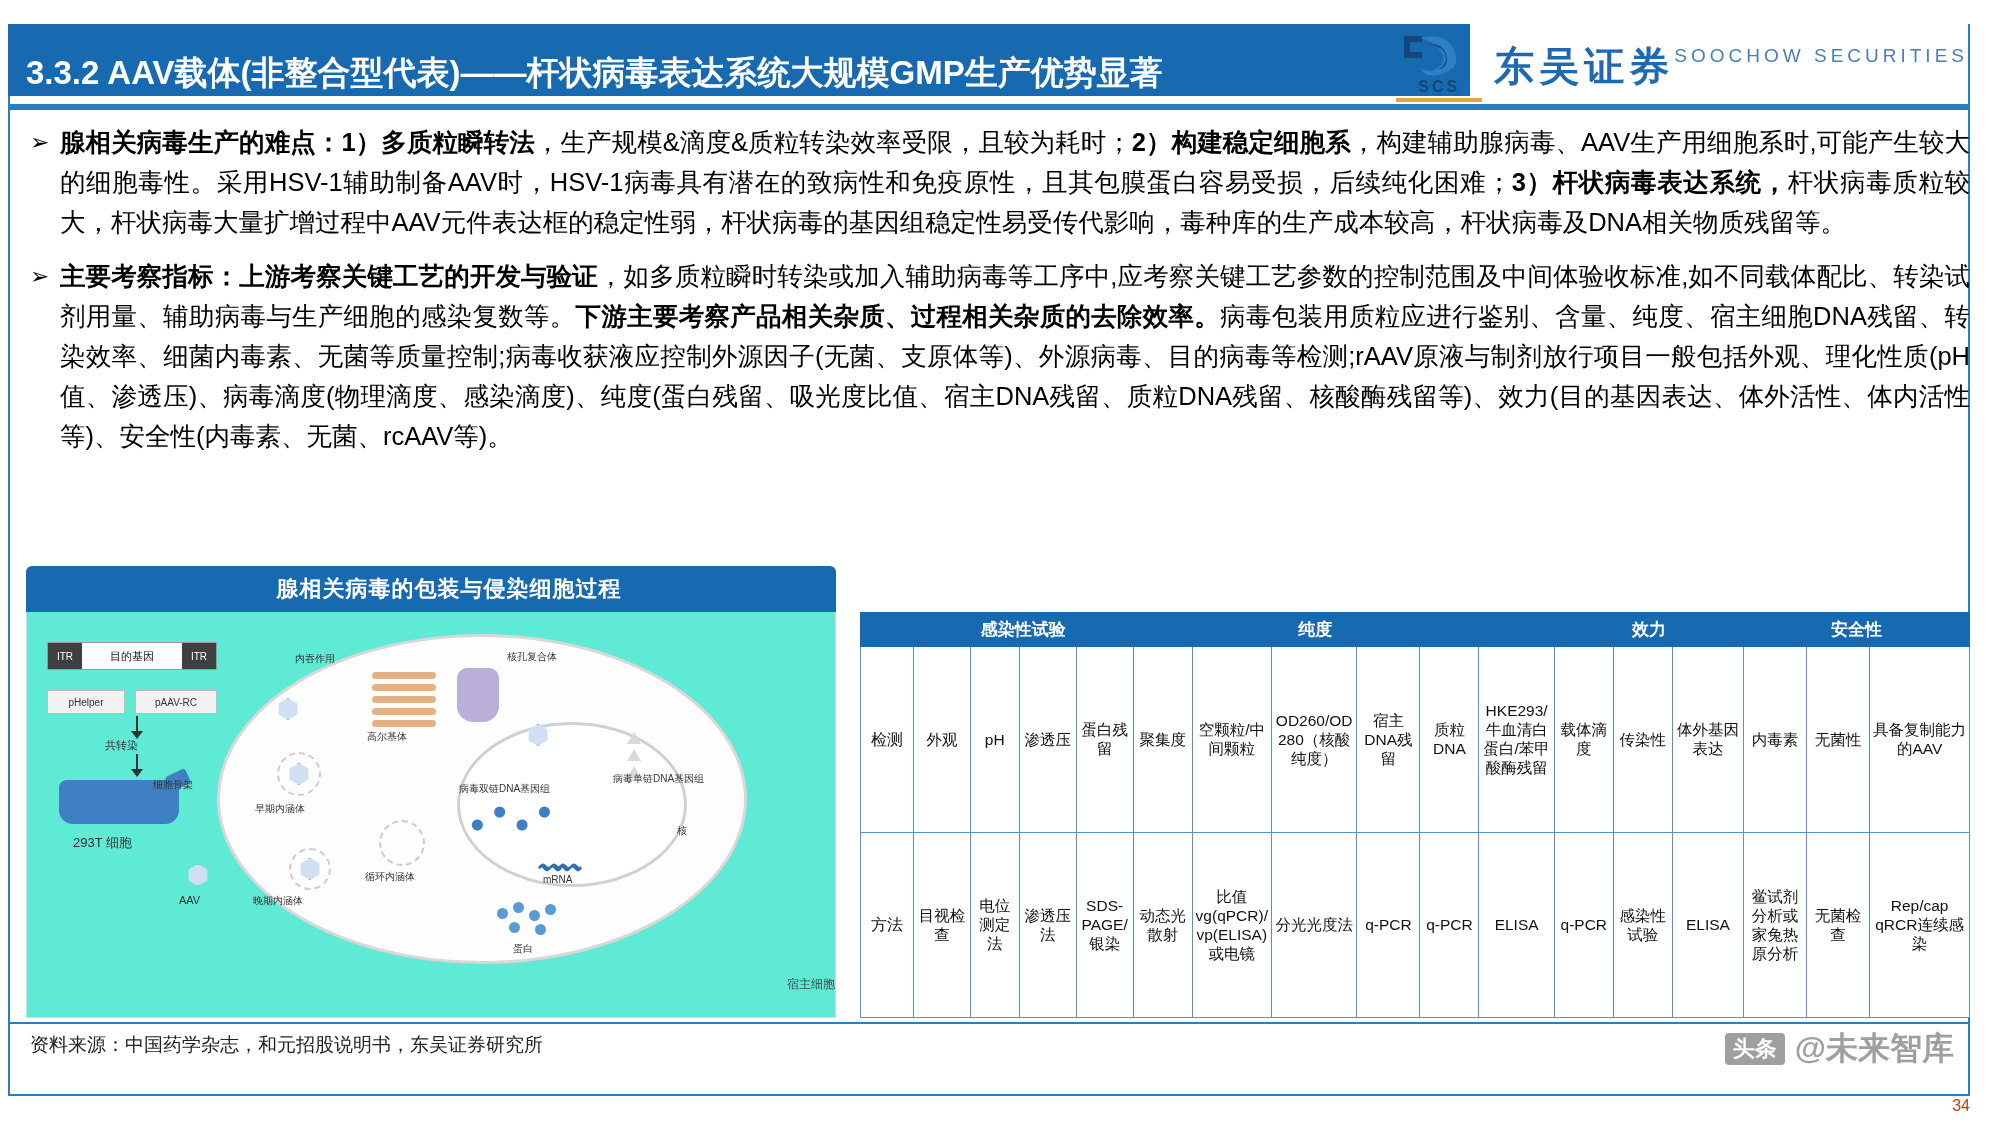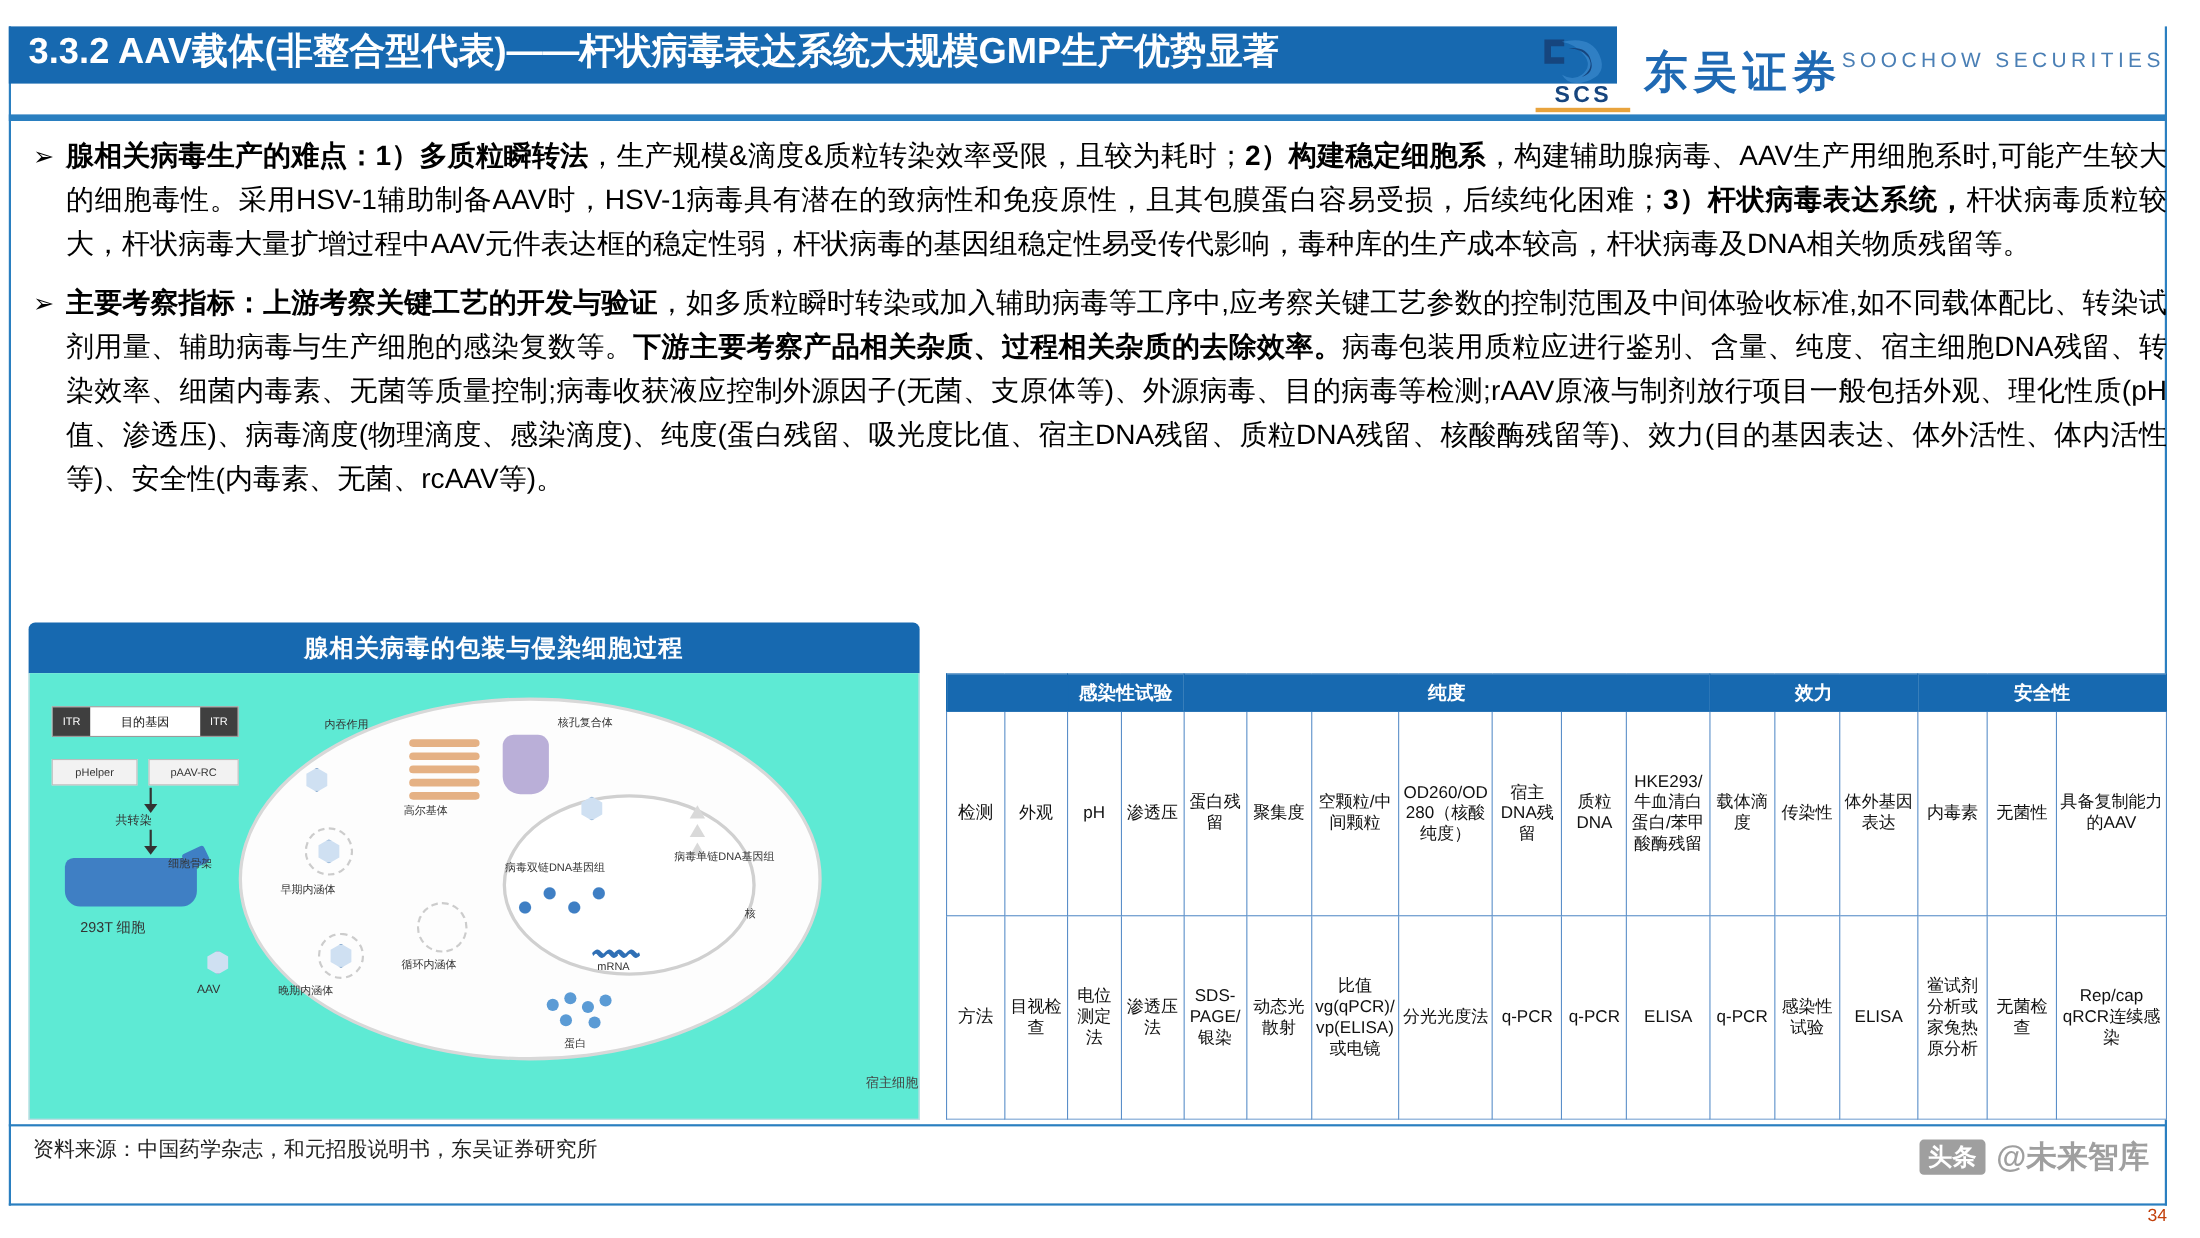--- a/index.html
+++ b/index.html
@@ -6,23 +6,23 @@
   html, body {
     width: 2000px; height: 1125px;
     background: #ffffff;
     font-family: "Liberation Sans", "DejaVu Sans", sans-serif;
     overflow: hidden;
   }
   .slide { position: relative; width: 2000px; height: 1125px; background: #fff; }
 
   
   .title-bar {
-    position: absolute; left: 8px; top: 24px; width: 1462px; height: 52px;
+    position: absolute; left: 8px; top: 24px; width: 1462px; height: 72px;
     background: #1769b0;
-    display: flex; align-items: flex-start;
+    display: flex; align-items: flex-end;
   }
   .title-text {
     color: #fff; font-size: 33px; font-weight: bold;
     letter-spacing: 0px; padding-left: 18px; white-space: nowrap;
   }
   .title-rule {
     position: absolute; left: 8px; top: 104px; width: 1962px; height: 6px;
     background: #2a7fc0;
   }
   .slide-border {
@@ -31,21 +31,21 @@
   }
 
   
   .logo {
     position: absolute; right: 32px; top: 30px;
     display: flex; align-items: center; gap: 12px;
   }
   .logo-mark { position: relative; width: 86px; height: 72px; }
   .logo-scs {
     position: absolute; left: 0; bottom: 0; width: 86px;
-    text-align: center; color: #16457e; font-size: 21px; font-weight: bold;
+    text-align: center; color: #16457e; font-size: 16px; font-weight: bold;
     letter-spacing: 3px; border-bottom: 4px solid #e8a33d; line-height: 22px;
   }
   .logo-words { display: flex; flex-direction: row; justify-content: space-between; }
   .logo-cn {
     color: #1f69b3; font-size: 40px; font-weight: bold; letter-spacing: 5px;
     line-height: 44px;
   }
   .logo-en {
     color: #4a7fb5; font-size: 19px; letter-spacing: 4.0px; line-height: 24px;
   }
@@ -196,21 +196,21 @@
   }
   .watermark {
     position: absolute; right: 46px; bottom: 54px;
     display: flex; align-items: center; gap: 10px;
     color: #7d7d7d; opacity: .85;
   }
   .wm-box {
     background: #8f8f8f; color: #fff; font-size: 22px; font-weight: bold;
     padding: 3px 8px; border-radius: 4px; line-height: 26px;
   }
-  .wm-text { font-size: 28px; color: #8f8f8f; font-weight: bold; }
+  .wm-text { font-size: 32px; color: #8f8f8f; font-weight: bold; }
 </style>
 </head>
 <body>
 
 <div class="slide">
 
   <div class="slide-border"></div>
 
   <div class="title-bar">
     <div class="title-text">3.3.2 AAV载体(非整合型代表)——杆状病毒表达系统大规模GMP生产优势显著</div>

